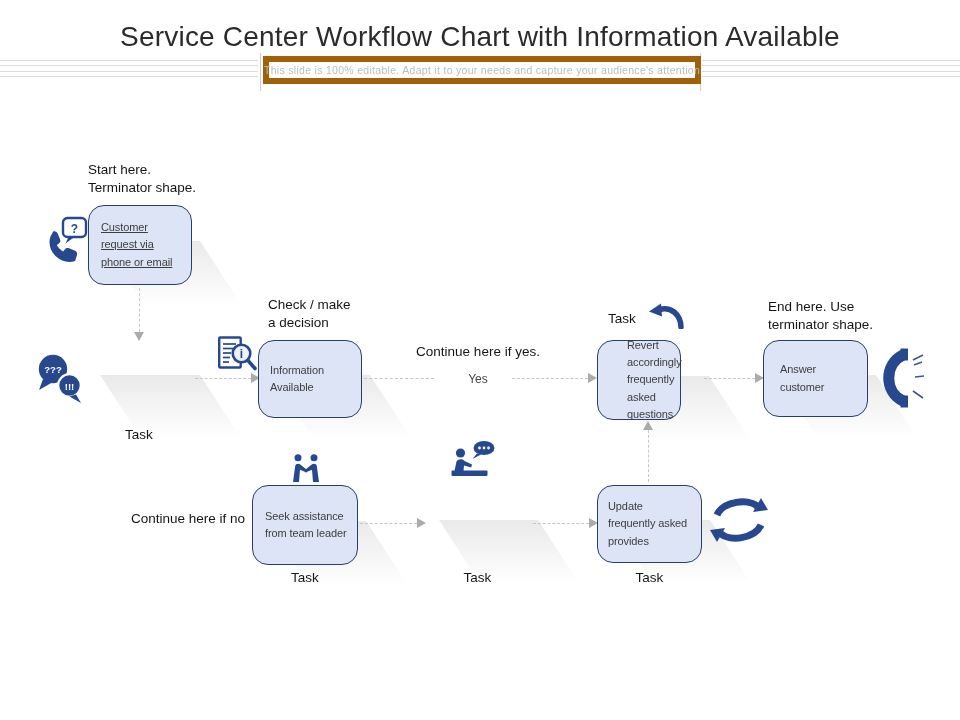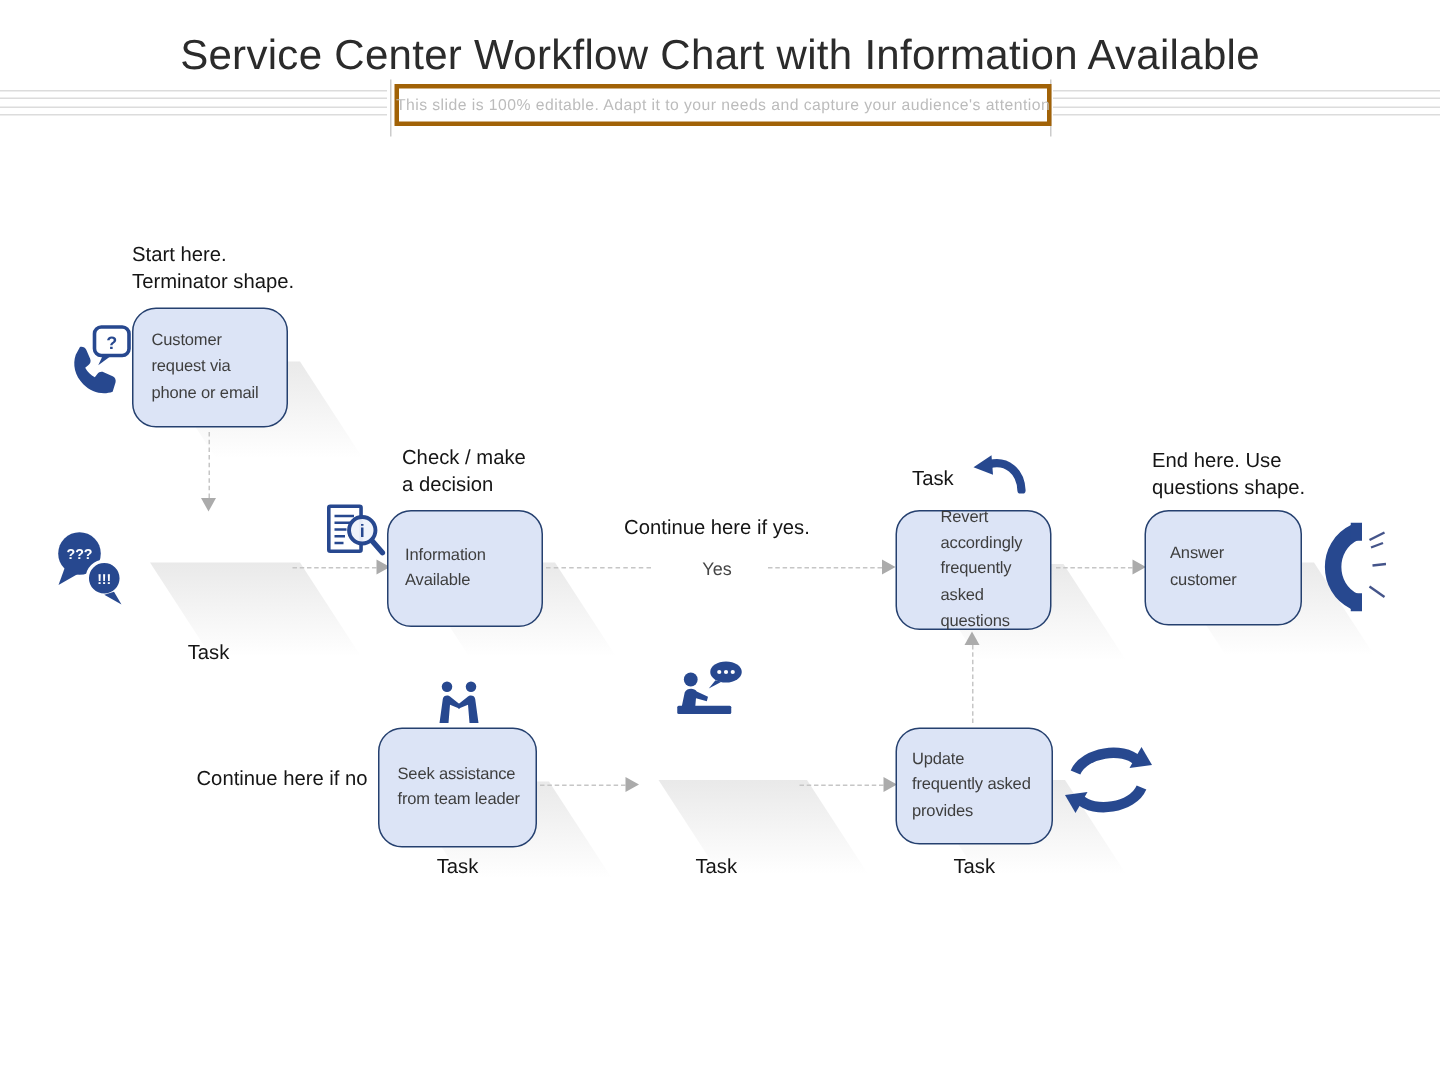--- a/index.html
+++ b/index.html
@@ -3,21 +3,21 @@
 <meta charset="utf-8">
 <style>
   html,body{margin:0;padding:0;background:#ffffff;}
   body{font-family:"Liberation Sans",sans-serif;}
   .slide{position:relative;width:960px;height:720px;background:#ffffff;overflow:hidden;}
 
   
   .title{position:absolute;top:21px;left:0;width:100%;text-align:center;
          font-size:28px;font-weight:400;color:#2b2b2b;letter-spacing:.2px;}
   .sub-box{position:absolute;left:263px;top:56px;width:438px;height:28px;
-           border:3px solid #a16207;box-sizing:border-box;display:flex;align-items:center;justify-content:center;
+           border:6px solid #a16207;box-sizing:border-box;display:flex;align-items:center;justify-content:center;
            font-size:10.5px;color:#bcbcbc;letter-spacing:.3px;white-space:nowrap;}
   .sub-vline{position:absolute;top:53px;width:1px;height:38px;background:#cccccc;}
   .hlines{position:absolute;top:60px;height:17px;display:flex;flex-direction:column;justify-content:space-between;}
   .hlines div{height:1px;background:#dcdcdc;}
 
   
   .node{position:absolute;background:#dce4f6;border:1.4px solid #25406f;border-radius:16px;
         box-sizing:border-box;display:flex;align-items:center;
         padding:6px 9px 6px 12px;font-size:11px;letter-spacing:-.1px;line-height:1.55;color:#3e3e3e;z-index:2;}
   .shadow{position:absolute;transform:skewX(33deg);transform-origin:top left;z-index:1;
@@ -75,27 +75,27 @@
 
   <div class="dash-v ah-d" style="left:139px;top:288px;height:44px;"></div>
   <div class="dash-h ah-r" style="left:195px;top:378px;width:56px;"></div>
   <div class="dash-h" style="left:364px;top:378px;width:70px;"></div>
   <div class="dash-h ah-r" style="left:512px;top:378px;width:76px;"></div>
   <div class="dash-h ah-r" style="left:704px;top:378px;width:51px;"></div>
   <div class="dash-h ah-r" style="left:360px;top:523px;width:57px;"></div>
   <div class="dash-h ah-r" style="left:533px;top:523px;width:56px;"></div>
   <div class="dash-v ah-u" style="left:648px;top:430px;height:52px;"></div>
 
-  <div class="node" style="left:88px;top:205px;width:104px;height:80px;">
+  <div class="node" style="left:88px;top:205px;width:104px;height:80px;text-decoration:underline;">
     <span>Customer request via phone or email</span>
   </div>
   <div class="node" style="left:258px;top:340px;width:104px;height:78px;padding-left:11px;">
     <span>Information Available</span>
   </div>
-  <div class="node" style="left:597px;top:340px;width:104px;height:80px;padding-left:29px;">
+  <div class="node" style="left:597px;top:340px;width:84px;height:80px;padding-left:29px;">
     <span>Revert accordingly frequently asked questions</span>
   </div>
   <div class="node" style="left:763px;top:340px;width:105px;height:77px;padding-left:16px;padding-right:34px;">
     <span>Answer customer</span>
   </div>
   <div class="node" style="left:252px;top:485px;width:106px;height:80px;">
     <span>Seek assistance from team leader</span>
   </div>
   <div class="node" style="left:597px;top:485px;width:105px;height:78px;padding-left:10px;">
     <span>Update frequently asked provides</span>
@@ -103,21 +103,21 @@
 
   <div class="lbl" style="left:88px;top:161px;">Start here.
 Terminator shape.</div>
   <div class="lbl center" style="left:86px;top:426px;width:106px;">Task</div>
   <div class="lbl" style="left:268px;top:296px;">Check / make
 a decision</div>
   <div class="lbl center" style="left:398px;top:343px;width:160px;">Continue here if yes.</div>
   <div class="plain center" style="left:398px;top:372px;width:160px;">Yes</div>
   <div class="lbl" style="left:608px;top:310px;">Task</div>
   <div class="lbl" style="left:768px;top:298px;">End here. Use
-questions shape.</div>
+terminator shape.</div>
   <div class="lbl" style="left:131px;top:510px;">Continue here if no</div>
   <div class="lbl center" style="left:252px;top:569px;width:106px;">Task</div>
   <div class="lbl center" style="left:425px;top:569px;width:105px;">Task</div>
   <div class="lbl center" style="left:597px;top:569px;width:105px;">Task</div>
 
   <svg class="icon" style="left:44px;top:216px;" width="44" height="50" viewBox="0 0 44 50">
     <rect x="19" y="2" width="23" height="19" rx="4.5" fill="#ffffff" stroke="#27488f" stroke-width="2.4"></rect>
     <path d="M25 20 L21.5 27.5 L31 20.5 Z" fill="#27488f"></path>
     <text x="30.5" y="16.5" font-size="12" fill="#27488f" text-anchor="middle">?</text>
     <path d="M6.5 20.5c-2.3 6.5-.6 14 5 19.6 5.6 5.6 13.1 7.3 19.6 5l1.9-6.1c.5-1.7-.3-3.5-1.9-4.2l-6-2.6c-1.5-.65-3.2-.2-4.2 1.1l-1.7 2.2c-2.6-1.5-4.9-3.7-6.4-6.4l2.2-1.7c1.3-1 1.75-2.7 1.1-4.2l-2.6-6c-.7-1.6-2.5-2.4-4.2-1.9z" fill="#27488f"></path>

